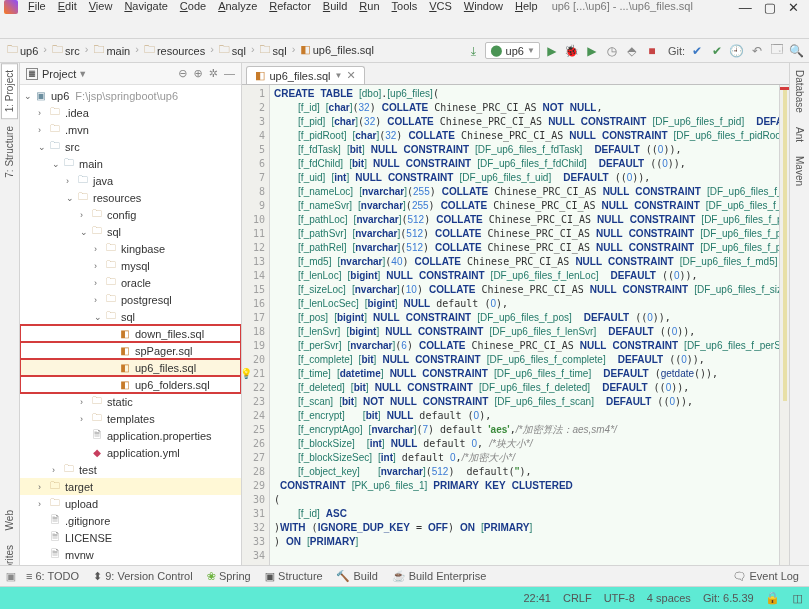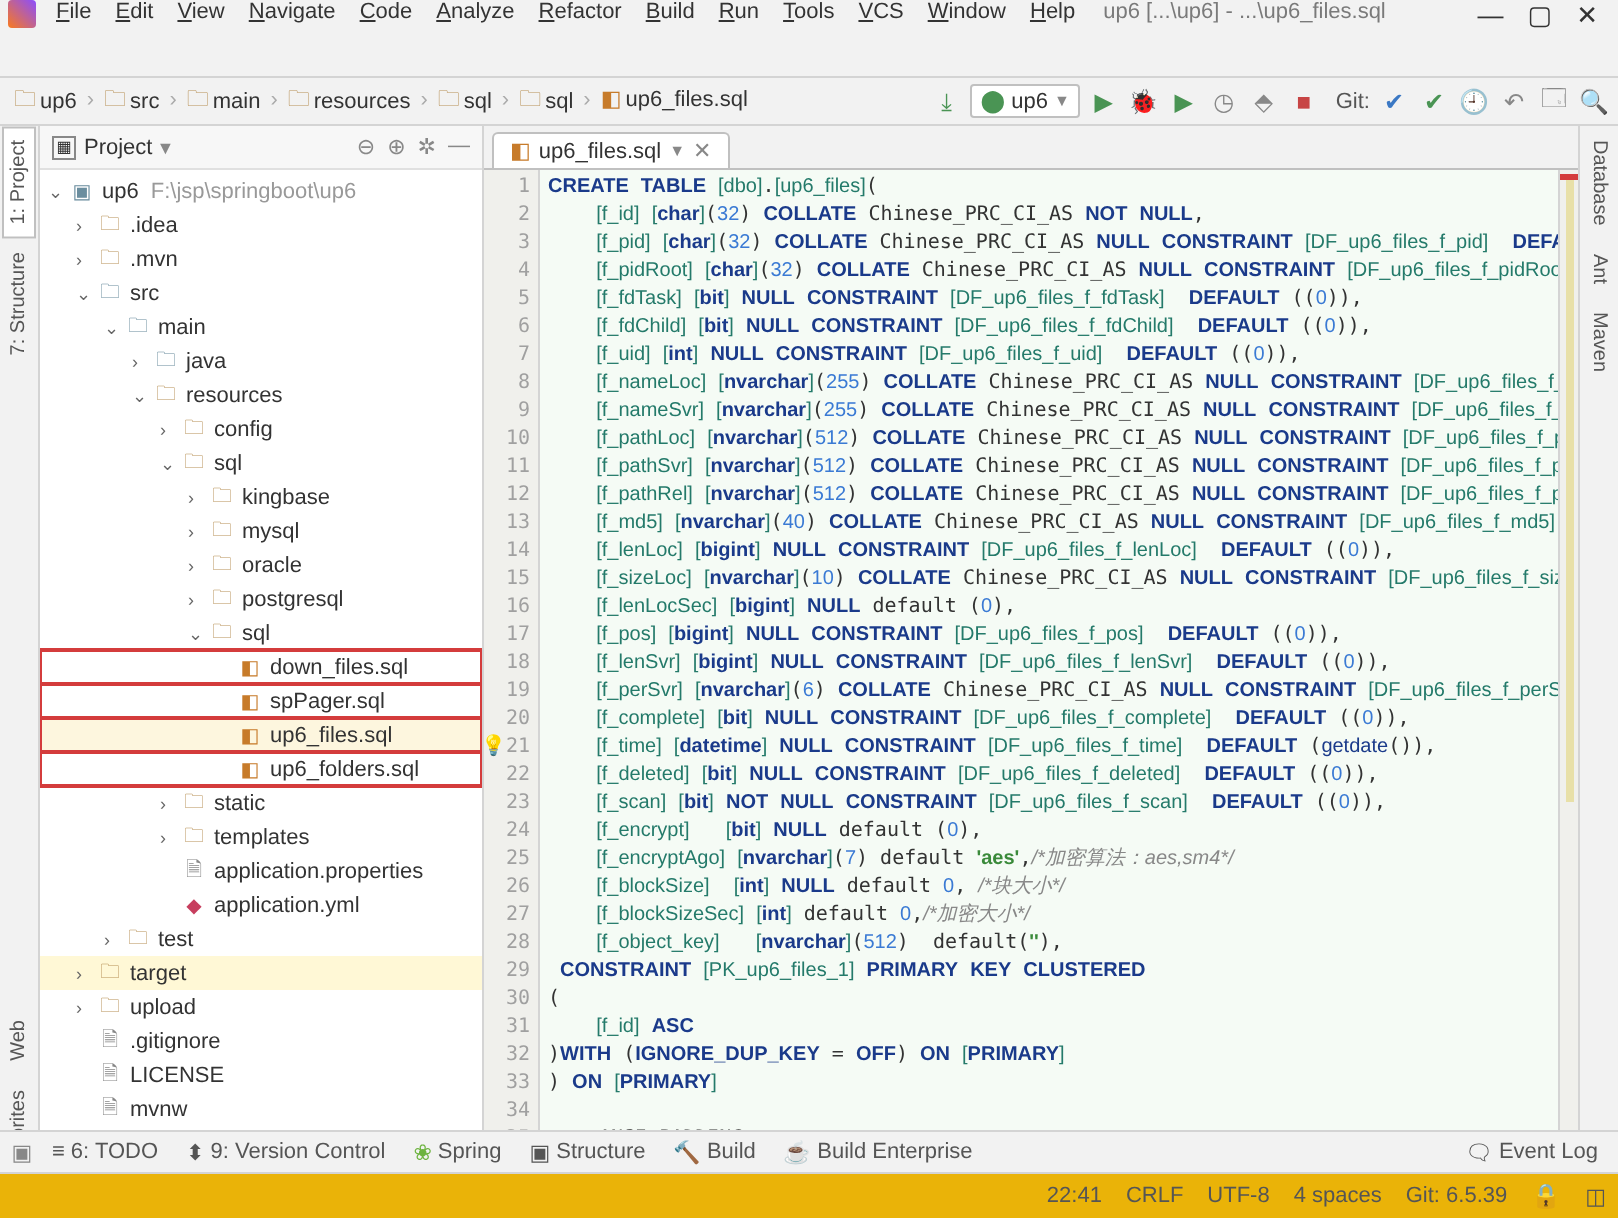--- a/index.html
+++ b/index.html
@@ -73,21 +73,21 @@
 .code .str { color: #3a8a3a; font-weight: bold; }
 .code .cm { color: #888; font-style: italic; }
 .code-scroll-marker { width: 10px; background: #f0f0ec; border-left: 1px solid #d4d4d4; }
 .code-scroll-marker .err { background: #d43c3c; width: 100%; height: 3px; }
 .code-scroll-marker .warn-stripe { background: #e8e0a8; width: 4px; margin-left:3px; height: 60%; }
 .lgut .bulb { color: #d4a829; position: relative; margin-left:-10px; }
 .tool-window-bar { display: flex; align-items: center; height: 22px; background: #f2f2f2; border-top: 1px solid #d4d4d4; border-bottom: 1px solid #d4d4d4; padding: 0 4px; gap: 2px; position: absolute; bottom: 22px; left: 0; right: 0; }
 .twb-item { display: inline-flex; align-items: center; gap: 3px; padding: 2px 6px; cursor: pointer; font-size: 11px; color: #555; }
 .twb-right { margin-left: auto; }
 
-.status-bar { display: flex; align-items: center; height: 22px; background: #eab308; padding: 0 6px; gap: 12px; font-size: 11px; color: #555; position: absolute; bottom: 0; left: 0; right: 0; }
+.status-bar { display: flex; align-items: center; height: 22px; background: #5eead4; padding: 0 6px; gap: 12px; font-size: 11px; color: #555; position: absolute; bottom: 0; left: 0; right: 0; }
 .status-right { margin-left: auto; display: flex; align-items: center; gap: 12px; }
 .status-lock { font-size: 12px; }
 </style>
 </head>
 <body>
 
 <div class="titlebar">
   <span class="logo"></span>
   <span id="menu-host"><span class="menu-item"><u>F</u>ile</span><span class="menu-item"><u>E</u>dit</span><span class="menu-item"><u>V</u>iew</span><span class="menu-item"><u>N</u>avigate</span><span class="menu-item"><u>C</u>ode</span><span class="menu-item"><u>A</u>nalyze</span><span class="menu-item"><u>R</u>efactor</span><span class="menu-item"><u>B</u>uild</span><span class="menu-item"><u>R</u>un</span><span class="menu-item"><u>T</u>ools</span><span class="menu-item"><u>V</u>CS</span><span class="menu-item"><u>W</u>indow</span><span class="menu-item"><u>H</u>elp</span></span>
   <span class="titlebar-file">up6 [...\up6] - ...\up6_files.sql</span>

